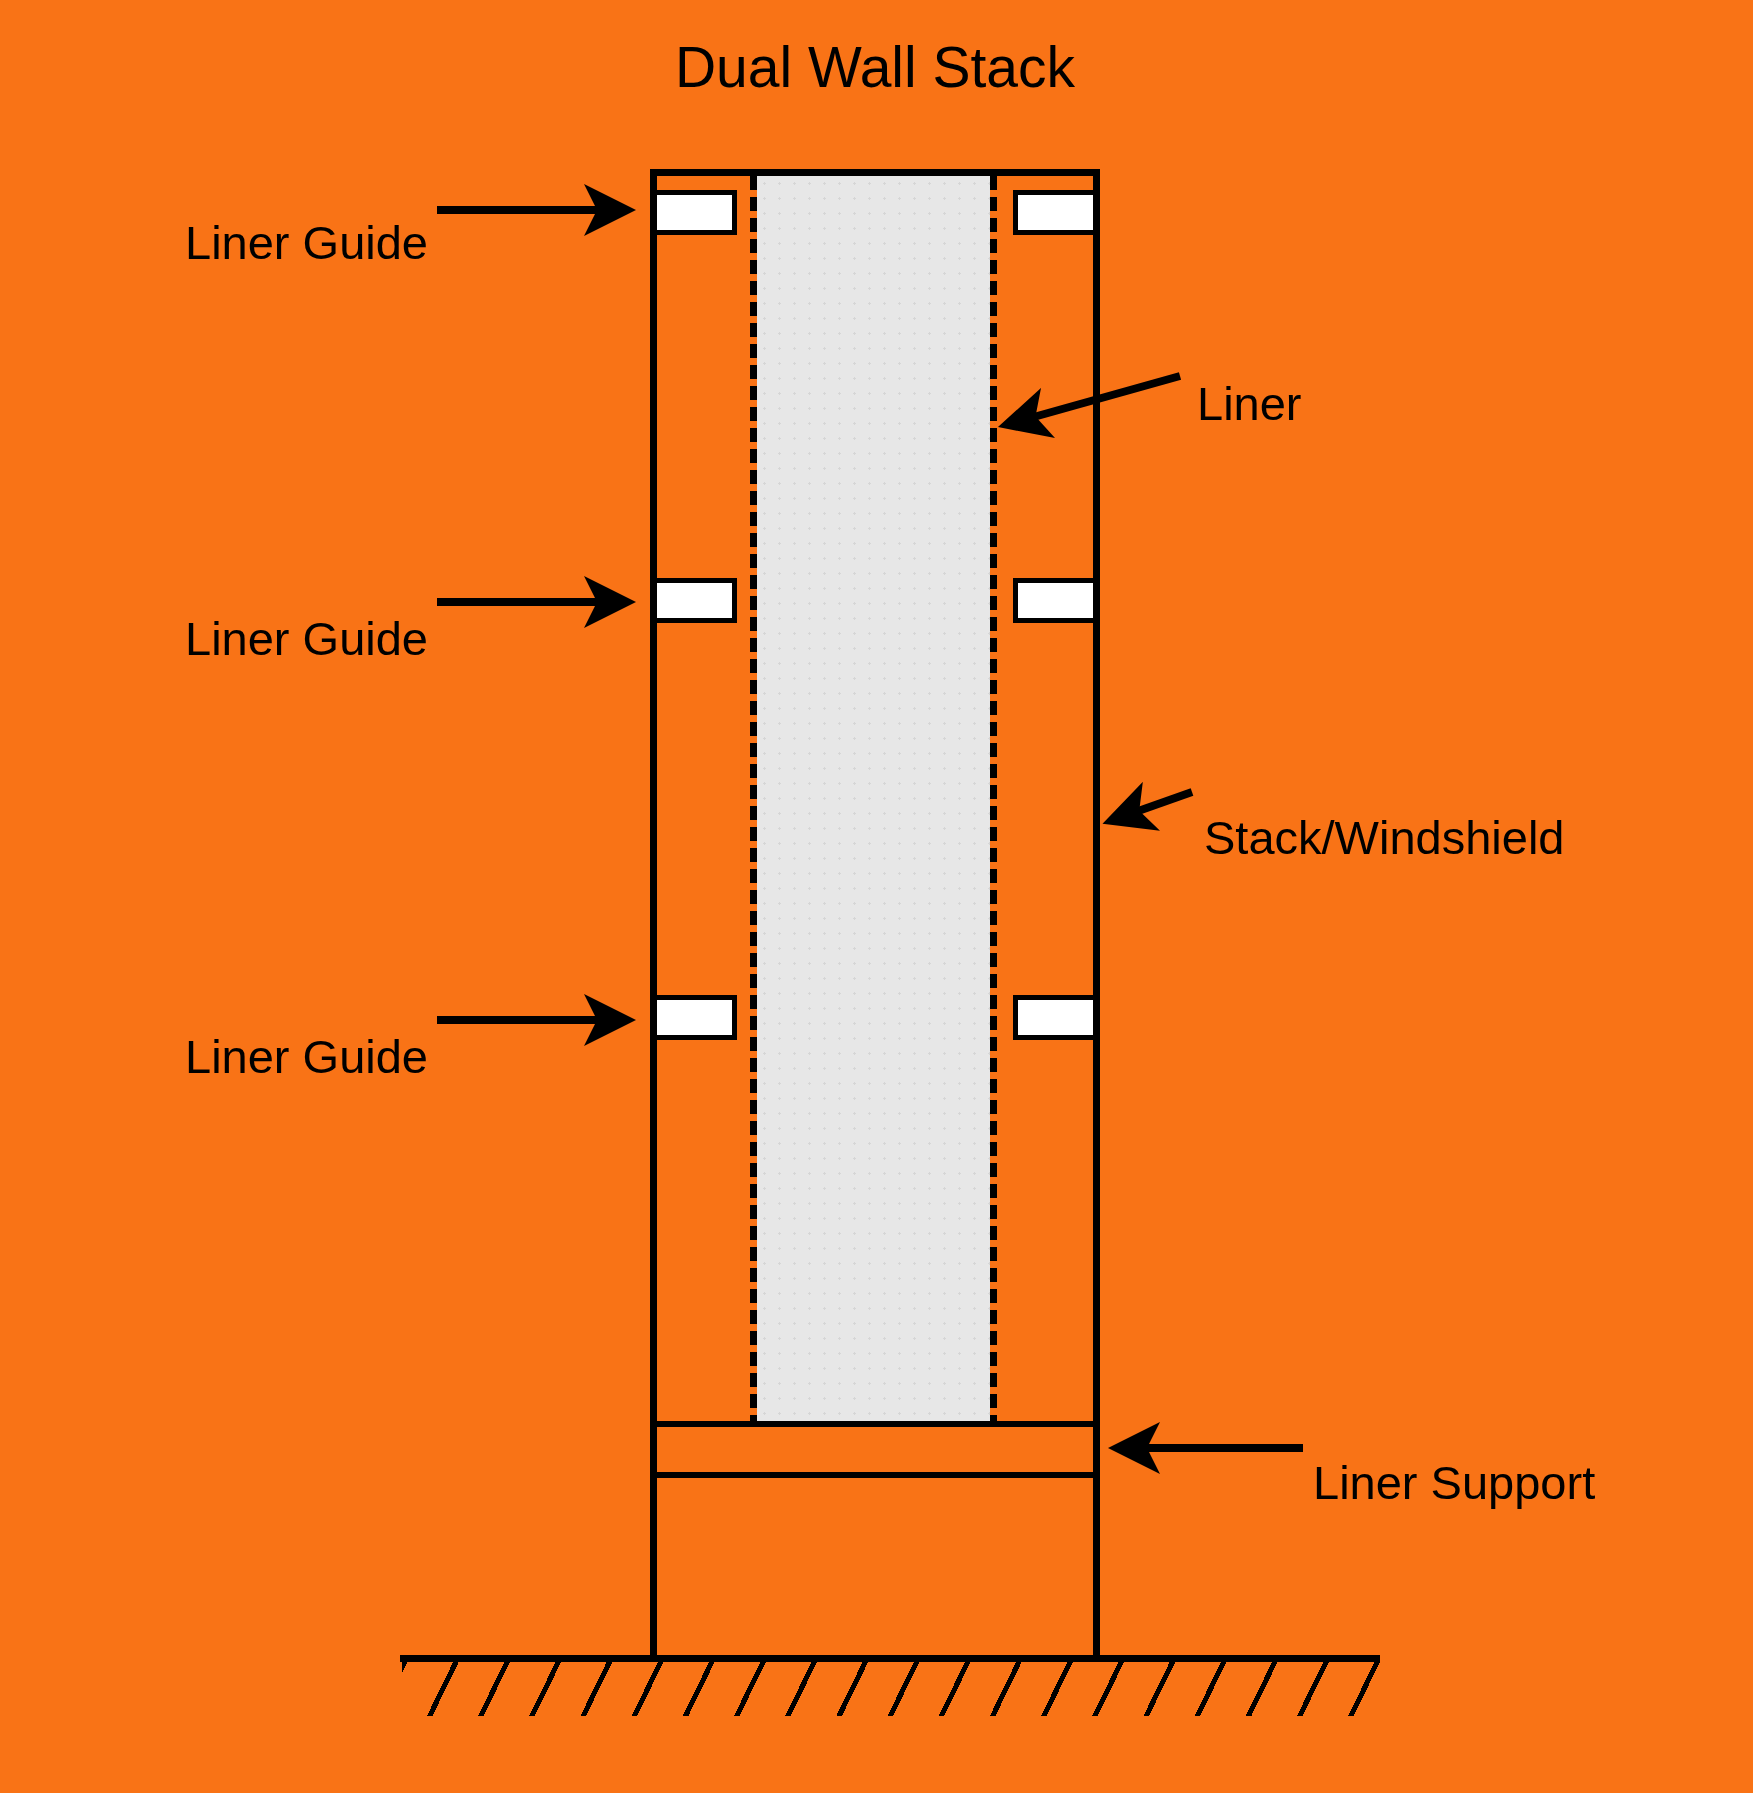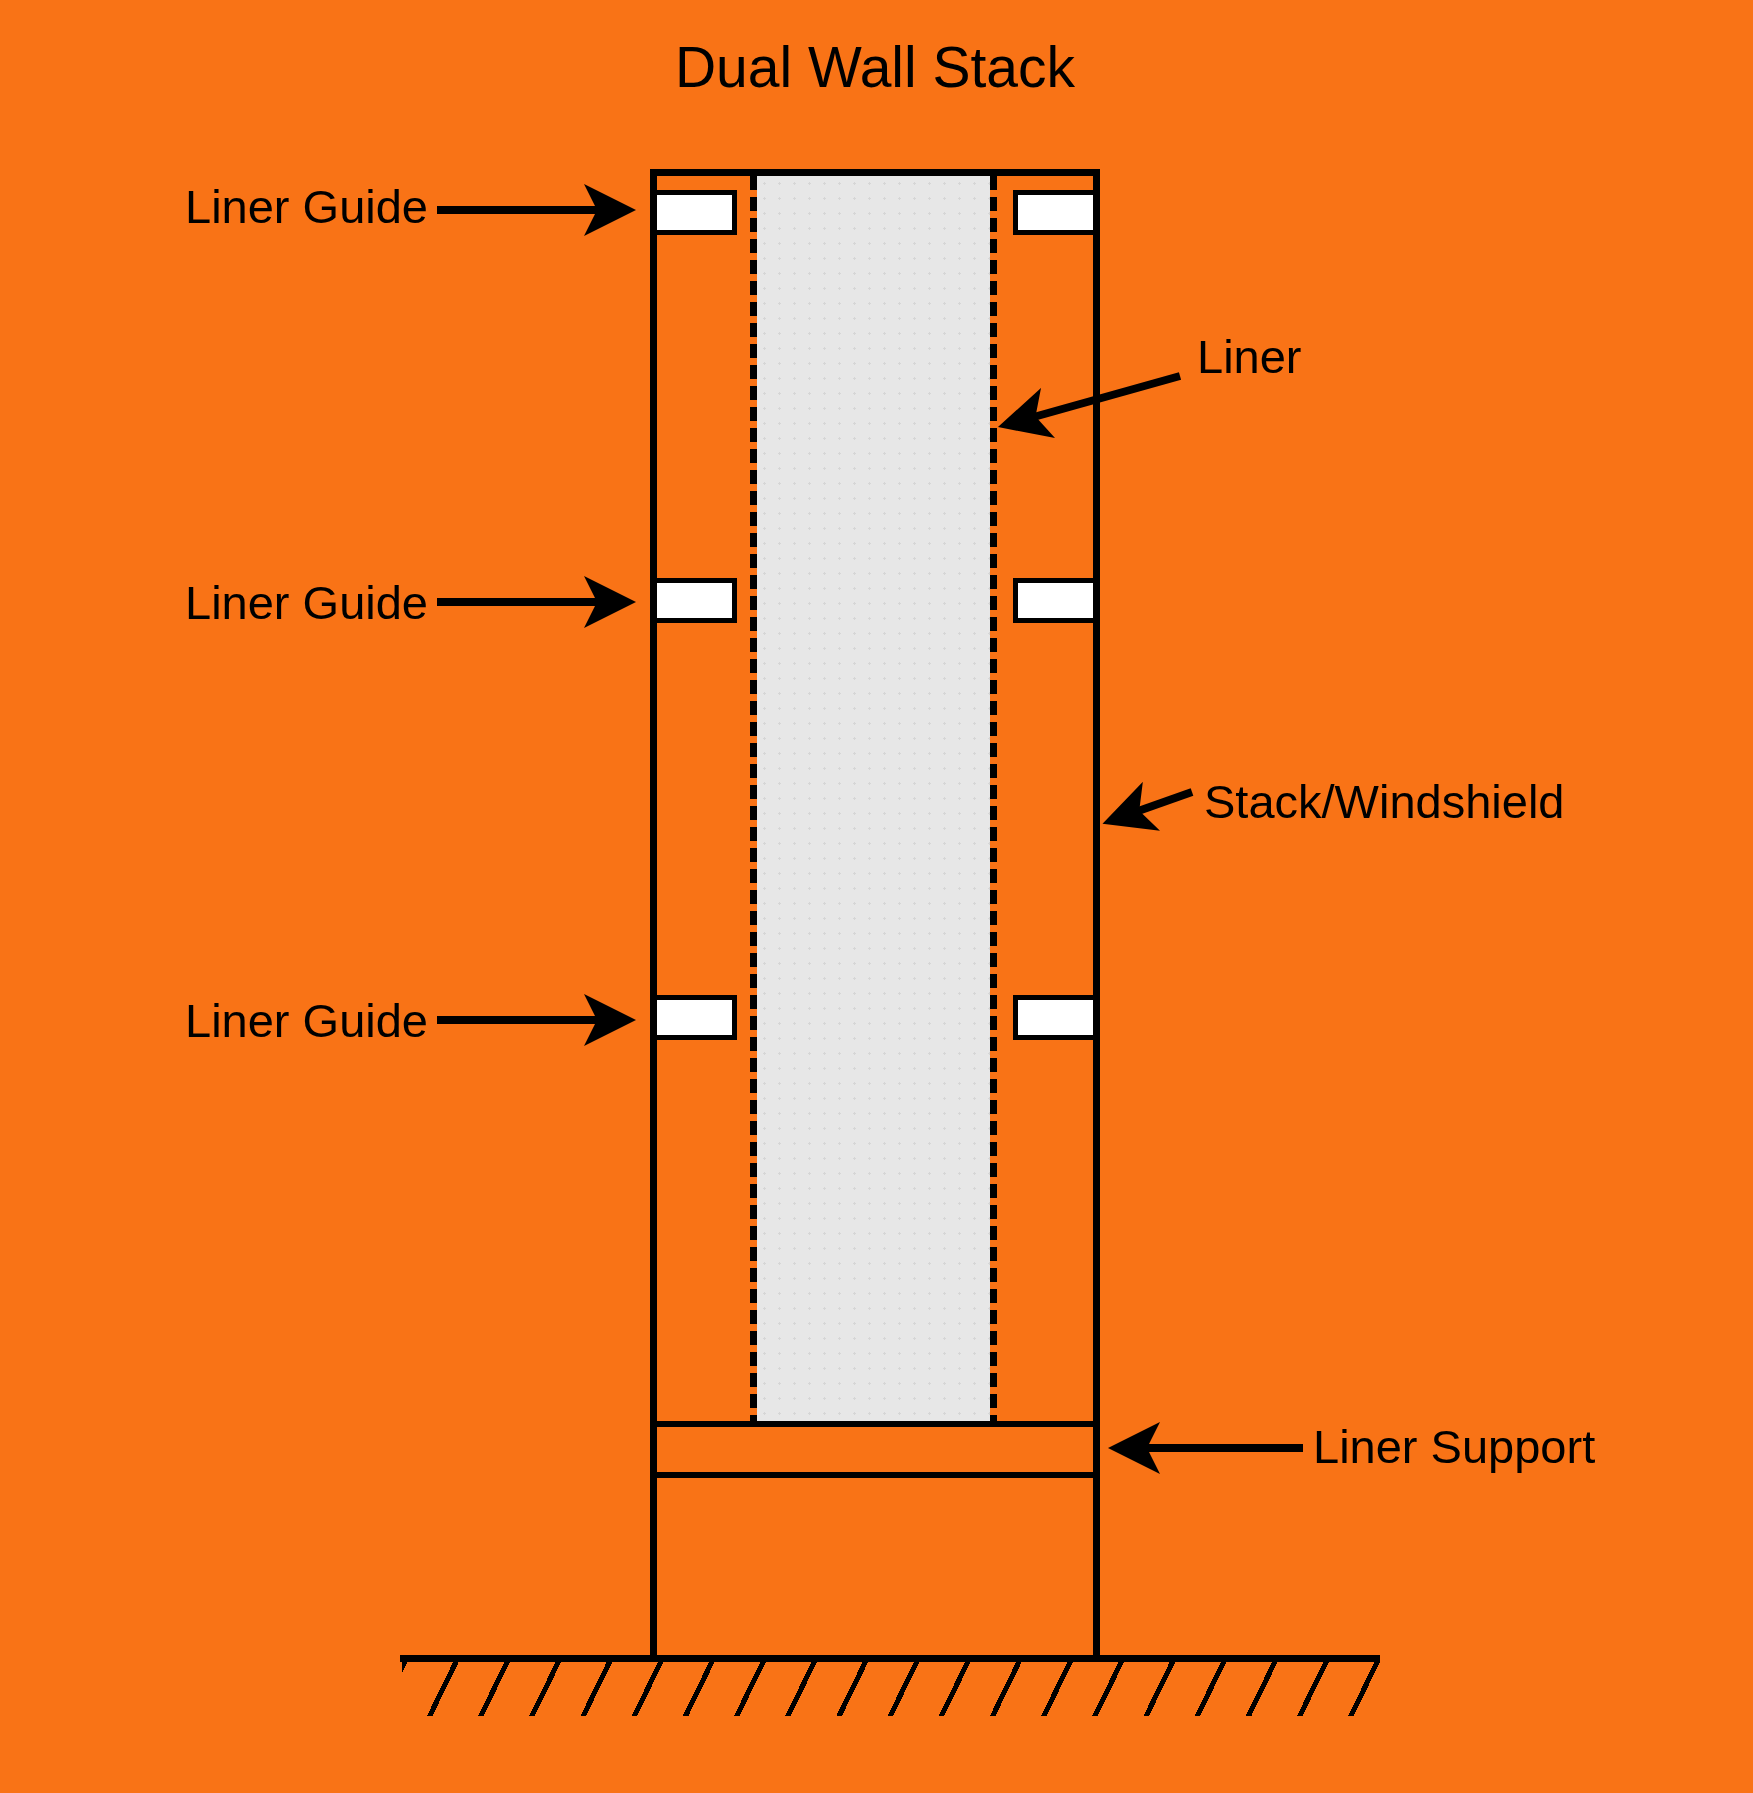--- a/index.html
+++ b/index.html
@@ -10,20 +10,21 @@
     font-family:"Liberation Sans", sans-serif;
     color:#000;
     overflow:hidden;
   }
   .abs{position:absolute;}
   .label{
     font-size:47px;
     line-height:1.1;
     white-space:nowrap;
     color:#000;
+    margin-top:36px;
   }
   #title{
     left:650px;top:36px;width:450px;
     text-align:center;
     font-size:57px;
     line-height:1.1;
     white-space:nowrap;
   }
   
   #stack-outline{
@@ -100,21 +101,21 @@
 
   <div class="abs support-line" id="support-top"></div>
   <div class="abs support-line" id="support-bottom"></div>
 
   <div class="abs" id="ground-line"></div>
   <div class="abs" id="ground-hatching"></div>
 
   <div class="abs label" style="left:185px;top:181px;">Liner Guide</div>
   <div class="abs label" style="left:185px;top:577px;">Liner Guide</div>
   <div class="abs label" style="left:185px;top:995px;">Liner Guide</div>
-  <div class="abs label" style="left:1197px;top:331px;">Liner</div>
+  <div class="abs label" style="left:1197px;top:342px;">Liner</div>
   <div class="abs label" style="left:1313px;top:1421px;">Liner Support</div>
   <div class="abs label" style="left:1204px;top:776px;">Stack/Windshield</div>
 
   <svg class="abs" id="arrow-overlay" viewBox="0 0 1753 1793" xmlns="http://www.w3.org/2000/svg">
     <defs>
       <marker id="ah" viewBox="0 0 10 10" refX="5" refY="5" markerWidth="6.5" markerHeight="6.5" orient="auto" markerUnits="strokeWidth">
         <path d="M0,0 L10,5 L0,10 L2.5,5 Z" fill="#000"></path>
       </marker>
     </defs>
     <line x1="437" y1="210" x2="610" y2="210" marker-end="url(#ah)"></line>

